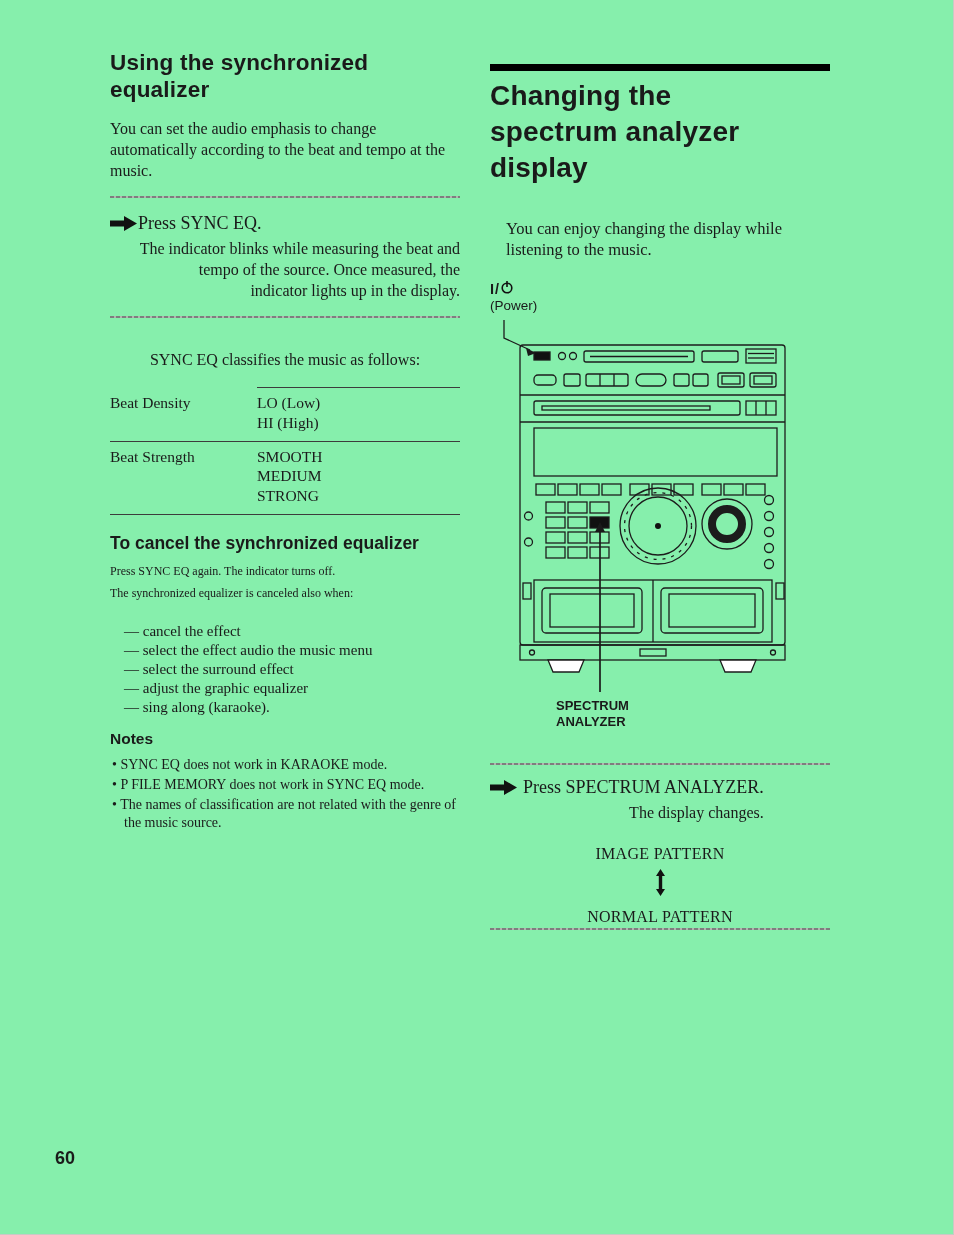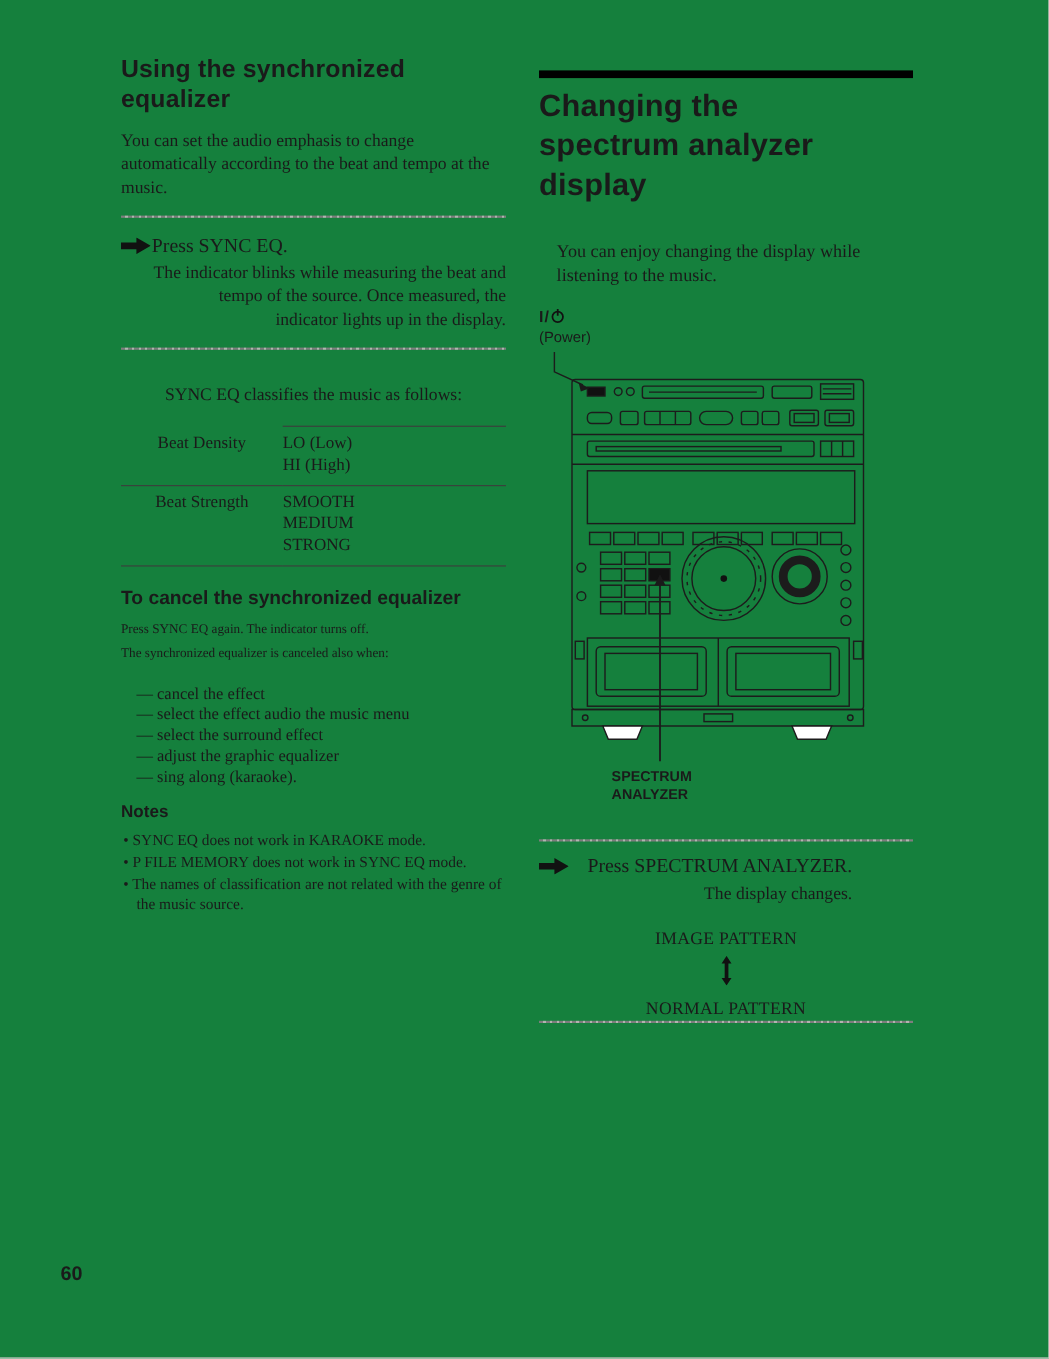--- a/index.html
+++ b/index.html
@@ -1,18 +1,18 @@
 <!DOCTYPE html>
 <html><head>
 <meta charset="utf-8">
 <style>
   * { margin:0; padding:0; box-sizing:border-box; }
   html,body { background:#e8e8e6; }
   .page {
-    position:relative; width:954px; height:1235px; background:#15803d;
+    position:relative; width:954px; height:1235px; background:#86efac;
     font-family:"Liberation Serif", serif; color:#1a1a1a; overflow:hidden;
     border-right:1px solid #c9c9c5; border-bottom:1px solid #c9c9c5;
   }
   
   .col-left { position:absolute; left:110px; top:50px; width:350px; }
   .col-left h1 {
     font-family:"Liberation Sans", sans-serif; font-weight:bold;
     font-size:22.5px; line-height:1.18; margin-bottom:16px; letter-spacing:.2px;
   }
   .body-text { font-size:16px; line-height:1.3; }
@@ -21,21 +21,21 @@
     background:repeating-linear-gradient(90deg,#7e7e7e 0 4px,#b3b3b0 4px 6px);
   }
   .rule.gap-lg { margin-bottom:32px; }
   .step { display:flex; margin:4px 0 2px 0; }
   .step .arrow { flex:0 0 28px; padding-top:4px; }
   .step-action { font-size:18px; line-height:1.25; margin-bottom:4px; }
   .step-detail { font-size:16px; line-height:1.3;text-align:right; }
   .classify { margin:18px 0 16px 0;text-align:center; }
   table.classify-table { width:100%; border-collapse:collapse; margin-bottom:18px; }
   .classify-table td { vertical-align:top; font-size:15.5px; line-height:1.25; padding:5px 0 9px 0; }
-  .classify-table td.lbl { width:42%;text-align:center; }
+  .classify-table td.lbl { width:42%; }
   .classify-table tr td { border-bottom:1.5px solid #3c3c3c; }
   .classify-table tr.r1 td.val { border-top:1.5px solid #3c3c3c; }
   .subhead {
     font-family:"Liberation Sans", sans-serif; font-weight:bold;
     font-size:17.5px; line-height:1.22; margin:4px 0 10px 0;
   }
   .plain-line { font-size:12px; line-height:1.3; margin-bottom:6px; }
   ul.dash-list { list-style:none; margin:20px 0 12px 14px; }
   ul.dash-list li { font-size:15px; line-height:1.28; padding-left:14px; text-indent:-14px; }
   .notes-head {
@@ -59,21 +59,21 @@
   .power-label .pl1 { font-size:14.5px; font-weight:bold; letter-spacing:1px; display:flex; align-items:center; }
   .power-label .pl2 { font-size:13.5px; margin-top:1px; }
   .spectrum-label {
     position:absolute; left:66px; top:418px;
     font-family:"Liberation Sans", sans-serif; font-weight:bold; font-size:13px; line-height:1.25;
   }
   .r-rule { position:absolute; left:0; width:340px; height:2px;
     background:repeating-linear-gradient(90deg,#7e7e7e 0 4px,#b3b3b0 4px 6px); }
   .r-rule.one { top:763px; }
   .r-rule.two { top:928px; }
-  .right-step { position:absolute; left:0; top:776px; width:340px; display:flex; gap:16px; }
+  .right-step { position:absolute; left:0; top:776px; width:340px; display:flex; gap:5px; }
   .right-step .arrow { flex:0 0 28px; padding-top:4px; }
   .patterns { position:absolute; left:0; top:845px; width:340px; text-align:center; }
   .patterns .pat { font-size:16px; letter-spacing:.3px; }
   .patterns .updown { margin:6px 0 8px 0; }
   
   .page-number {
     position:absolute; left:55px; top:1148px;
     font-family:"Liberation Sans", sans-serif; font-weight:bold; font-size:18px;
   }
   .icon-inline { display:inline-block; vertical-align:middle; }

